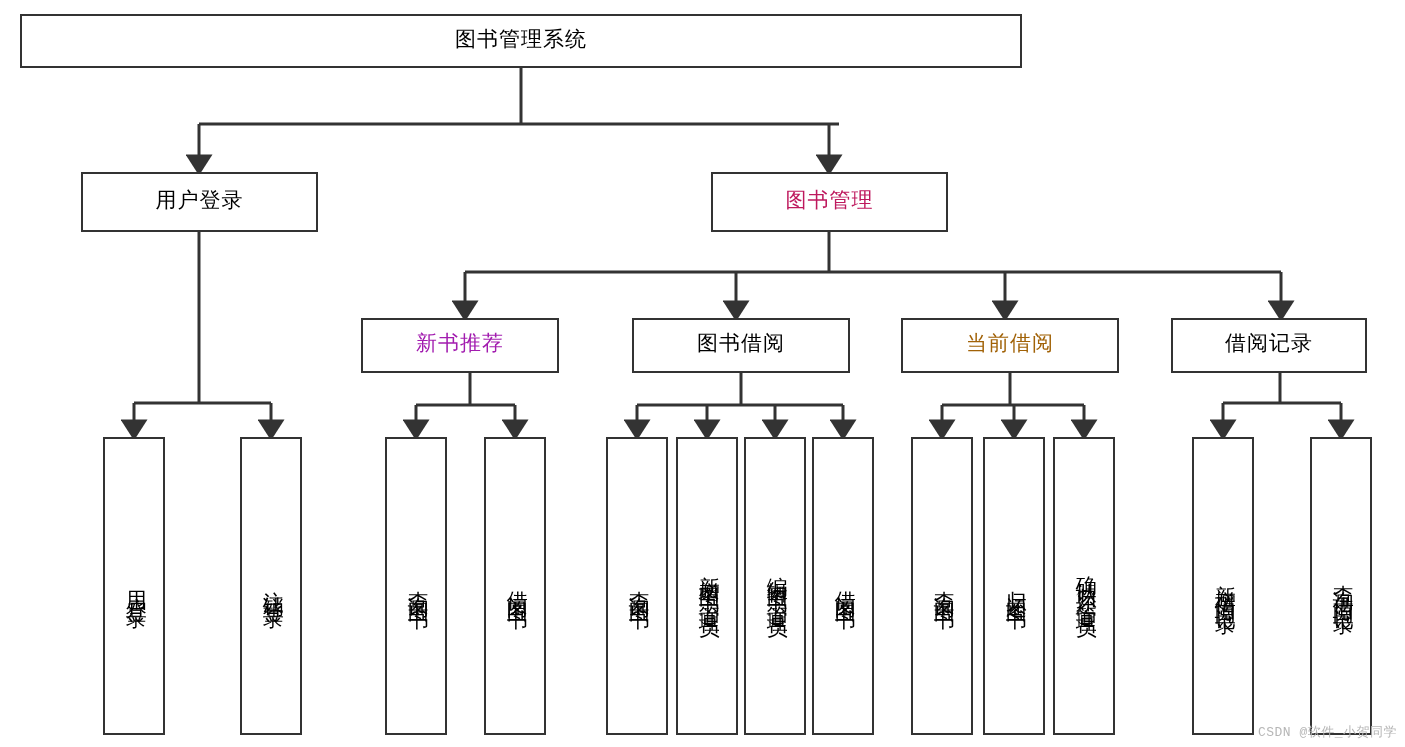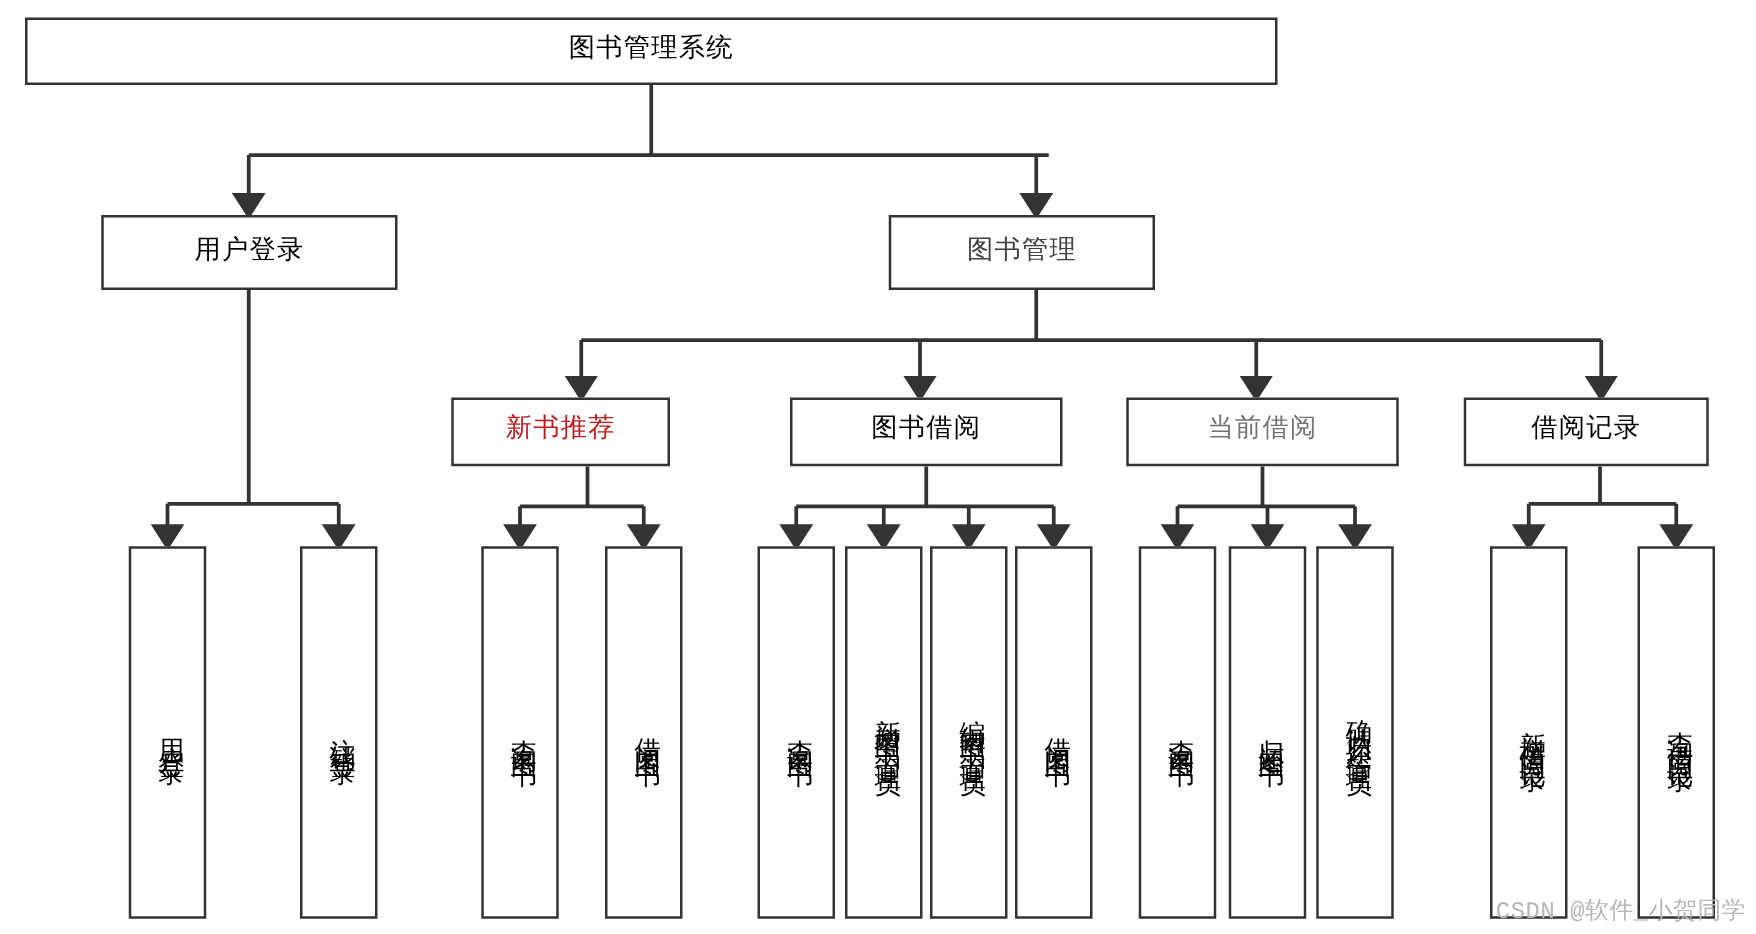--- a/index.html
+++ b/index.html
@@ -56,21 +56,21 @@
     text-align: center;
   }
   .node-label {
     display: block;
     white-space: pre-line;
   }
   #watermark {
     position: absolute;
     right: 8px;
     bottom: 6px;
-    font-size: 19px;
+    font-size: 13px;
     color: #b6b6b6;
     letter-spacing: 0.5px;
     white-space: nowrap;
     user-select: none;
   }
 </style>
 </head>
 <body>
 
 <div id="diagram-root" style="background: rgb(255, 255, 255);">
@@ -125,31 +125,31 @@
     </g>
   </svg>
 
   <div class="node horizontal" style="left: 20px; top: 14px; width: 1002px; height: 54px; border-color: rgb(51, 51, 51); background: rgb(255, 255, 255); color: rgb(0, 0, 0);">
     <span class="node-label">图书管理系统</span>
   </div>
 
   <div class="node horizontal" style="left: 81px; top: 172px; width: 237px; height: 60px; border-color: rgb(51, 51, 51); background: rgb(255, 255, 255); color: rgb(0, 0, 0);">
     <span class="node-label">用户登录</span>
   </div>
-  <div class="node horizontal" style="left: 711px; top: 172px; width: 213px; height: 60px; border-color: rgb(51, 51, 51); background: rgb(255, 255, 255); color: #404040;">
+  <div class="node horizontal" style="left: 711px; top: 172px; width: 237px; height: 60px; border-color: rgb(51, 51, 51); background: rgb(255, 255, 255); color: #be185d;">
     <span class="node-label">图书管理</span>
   </div>
 
-  <div class="node horizontal" style="left: 361px; top: 318px; width: 175px; height: 55px; border-color: rgb(51, 51, 51); background: rgb(255, 255, 255); color: #b91c1c;">
+  <div class="node horizontal" style="left: 361px; top: 318px; width: 198px; height: 55px; border-color: rgb(51, 51, 51); background: rgb(255, 255, 255); color: #a21caf;">
     <span class="node-label">新书推荐</span>
   </div>
   <div class="node horizontal" style="left: 632px; top: 318px; width: 218px; height: 55px; border-color: rgb(51, 51, 51); background: rgb(255, 255, 255); color: rgb(0, 0, 0);">
     <span class="node-label">图书借阅</span>
   </div>
-  <div class="node horizontal" style="left: 901px; top: 318px; width: 218px; height: 55px; border-color: rgb(51, 51, 51); background: rgb(255, 255, 255); color: #737373;">
+  <div class="node horizontal" style="left: 901px; top: 318px; width: 218px; height: 55px; border-color: rgb(51, 51, 51); background: rgb(255, 255, 255); color: #a16207;">
     <span class="node-label">当前借阅</span>
   </div>
   <div class="node horizontal" style="left: 1171px; top: 318px; width: 196px; height: 55px; border-color: rgb(51, 51, 51); background: rgb(255, 255, 255); color: rgb(0, 0, 0);">
     <span class="node-label">借阅记录</span>
   </div>
 
   <div class="node vertical" style="left: 103px; top: 437px; width: 62px; height: 298px; border-color: rgb(51, 51, 51); background: rgb(255, 255, 255); color: rgb(0, 0, 0);">
     <span class="node-label">用户登录</span>
   </div>
   <div class="node vertical" style="left: 240px; top: 437px; width: 62px; height: 298px; border-color: rgb(51, 51, 51); background: rgb(255, 255, 255); color: rgb(0, 0, 0);">

